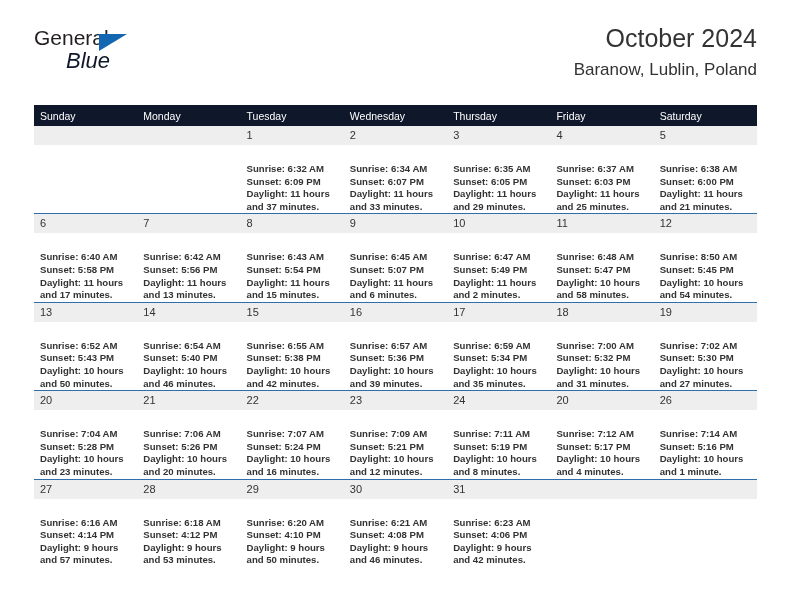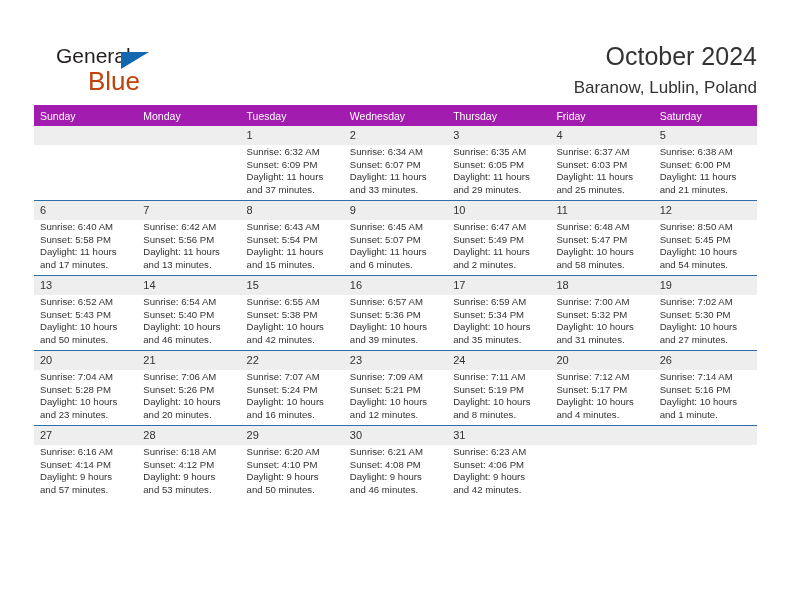--- a/index.html
+++ b/index.html
@@ -18,24 +18,23 @@
     position: relative;
     width: 792px;
     height: 612px;
     box-sizing: border-box;
   }
 
   
   .top-bar {
     position: absolute;
     left: 34px;
-    top: 44px;
+    top: 26px;
     right: 35px;
     height: 62px;
-    margin-left: 22px;
   }
   .logo {
     position: absolute;
     left: 0;
     top: 0;
     width: 180px;
     height: 56px;
   }
   .logo-general {
     position: absolute;
@@ -52,23 +51,24 @@
     top: 8px;
     width: 0;
     height: 0;
     border-left: 28px solid #1267b0;
     border-bottom: 17px solid transparent;
   }
   .logo-blue {
     position: absolute;
     left: 32px;
     top: 22px;
-    font-size: 26px;
-    color: #c2410c;
+    font-size: 22px;
+    color: #0f172a;
     font-family: "Liberation Sans", sans-serif;
+    font-style: italic;
   }
   .title-block {
     position: absolute;
     right: 0;
     top: -4px;
     text-align: right;
   }
   .month-title {
     font-size: 25px;
     color: #333333;
@@ -86,21 +86,21 @@
   
   .calendar {
     position: absolute;
     left: 34px;
     top: 105px;
     width: 723px;
     border-collapse: collapse;
     table-layout: fixed;
   }
   .calendar th {
-    background: #a21caf;
+    background: #0f172a;
     color: #ffffff;
     font-size: 10.5px;
     font-weight: normal;
     text-align: left;
     padding: 4px 0 4px 6px;
     height: 13px;
     border: none;
   }
   .calendar td {
     width: 103.28px;
@@ -121,24 +121,25 @@
     padding: 3px 0 3px 6px;
     line-height: 13px;
     min-height: 13px;
     height: 13px;
     box-sizing: content-box;
   }
   .daynum.empty {
     color: transparent;
   }
   .cellbody {
-    padding: 1px 4px 0 6px;
+    padding: 18px 4px 0 6px;
     font-size: 9.6px;
     line-height: 12.6px;
     color: #333333;
+    font-weight: bold;
   }
   .cellbody div {
     white-space: nowrap;
   }
   .cell-empty .daynum {
     background: #eeeeee;
   }
 </style>
 </head>
 <body>

